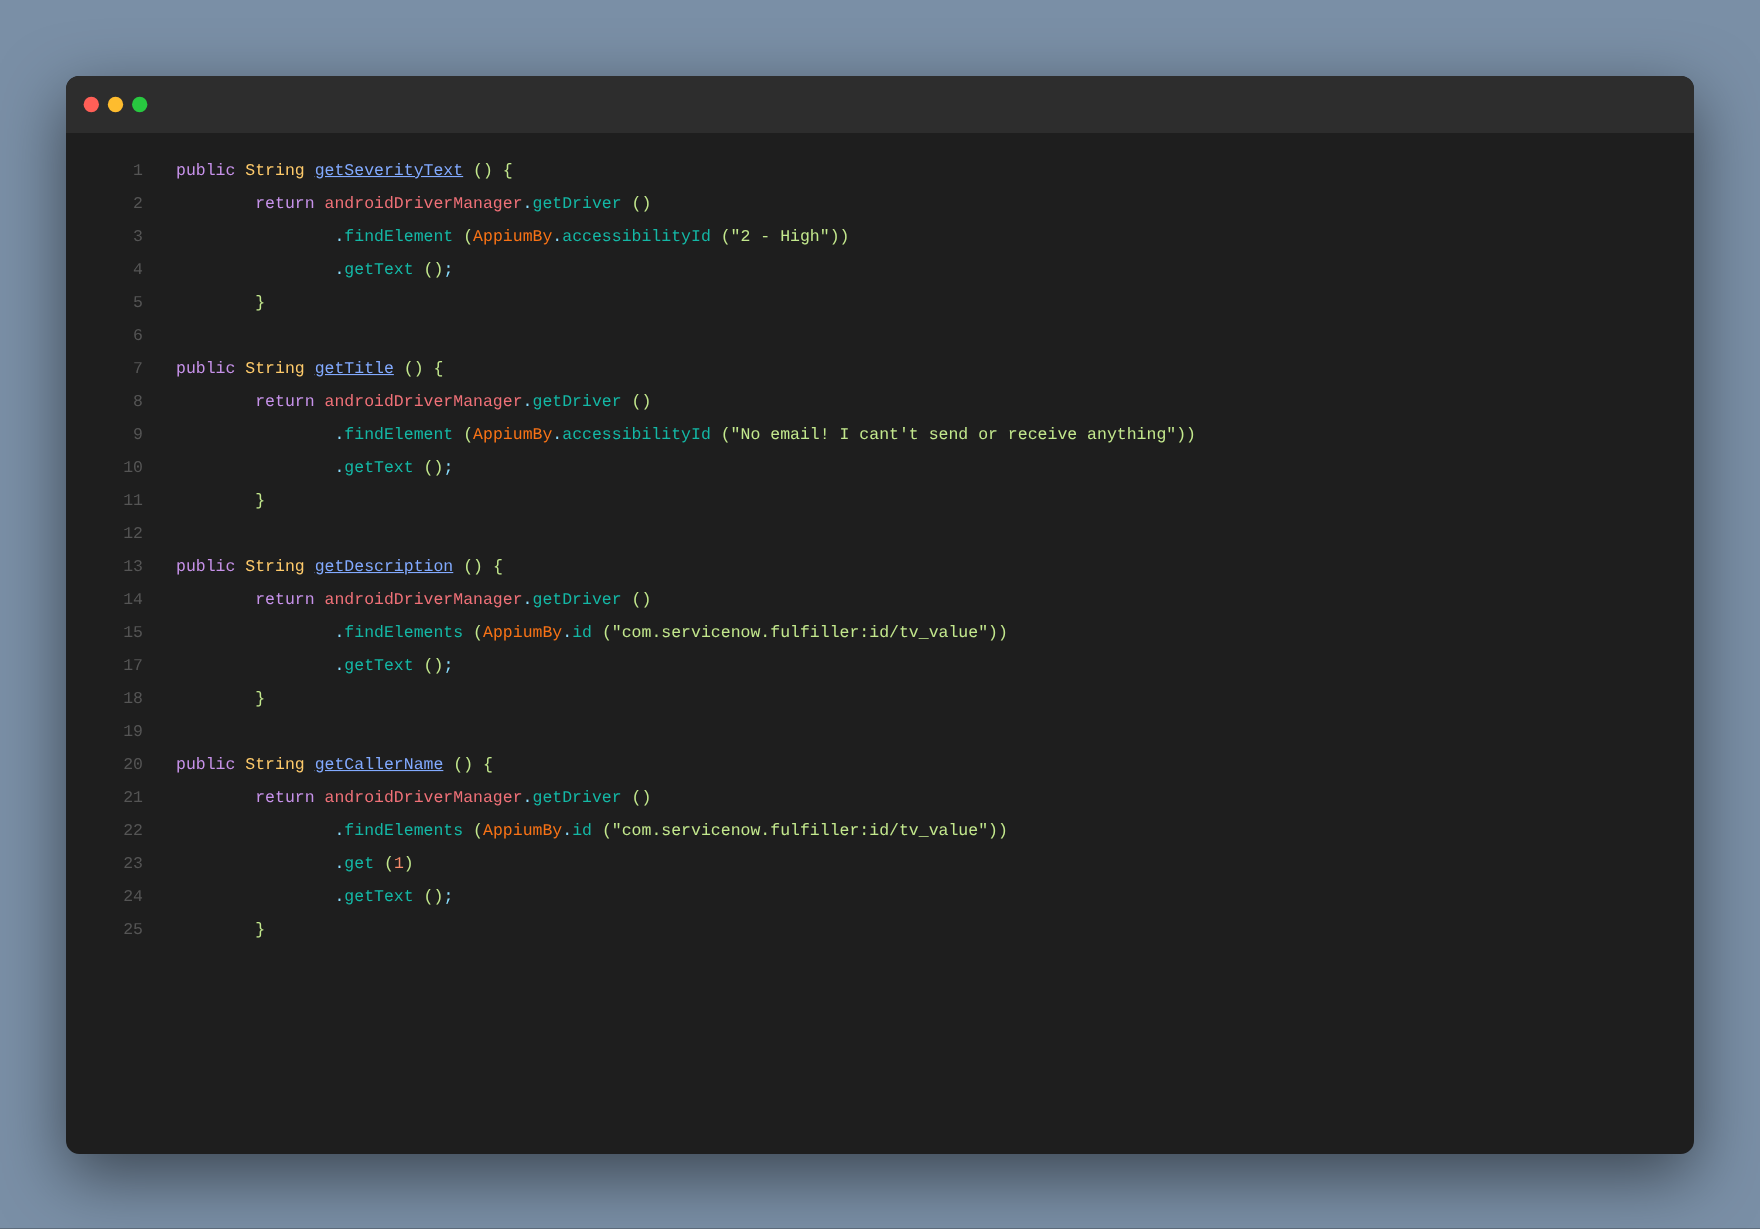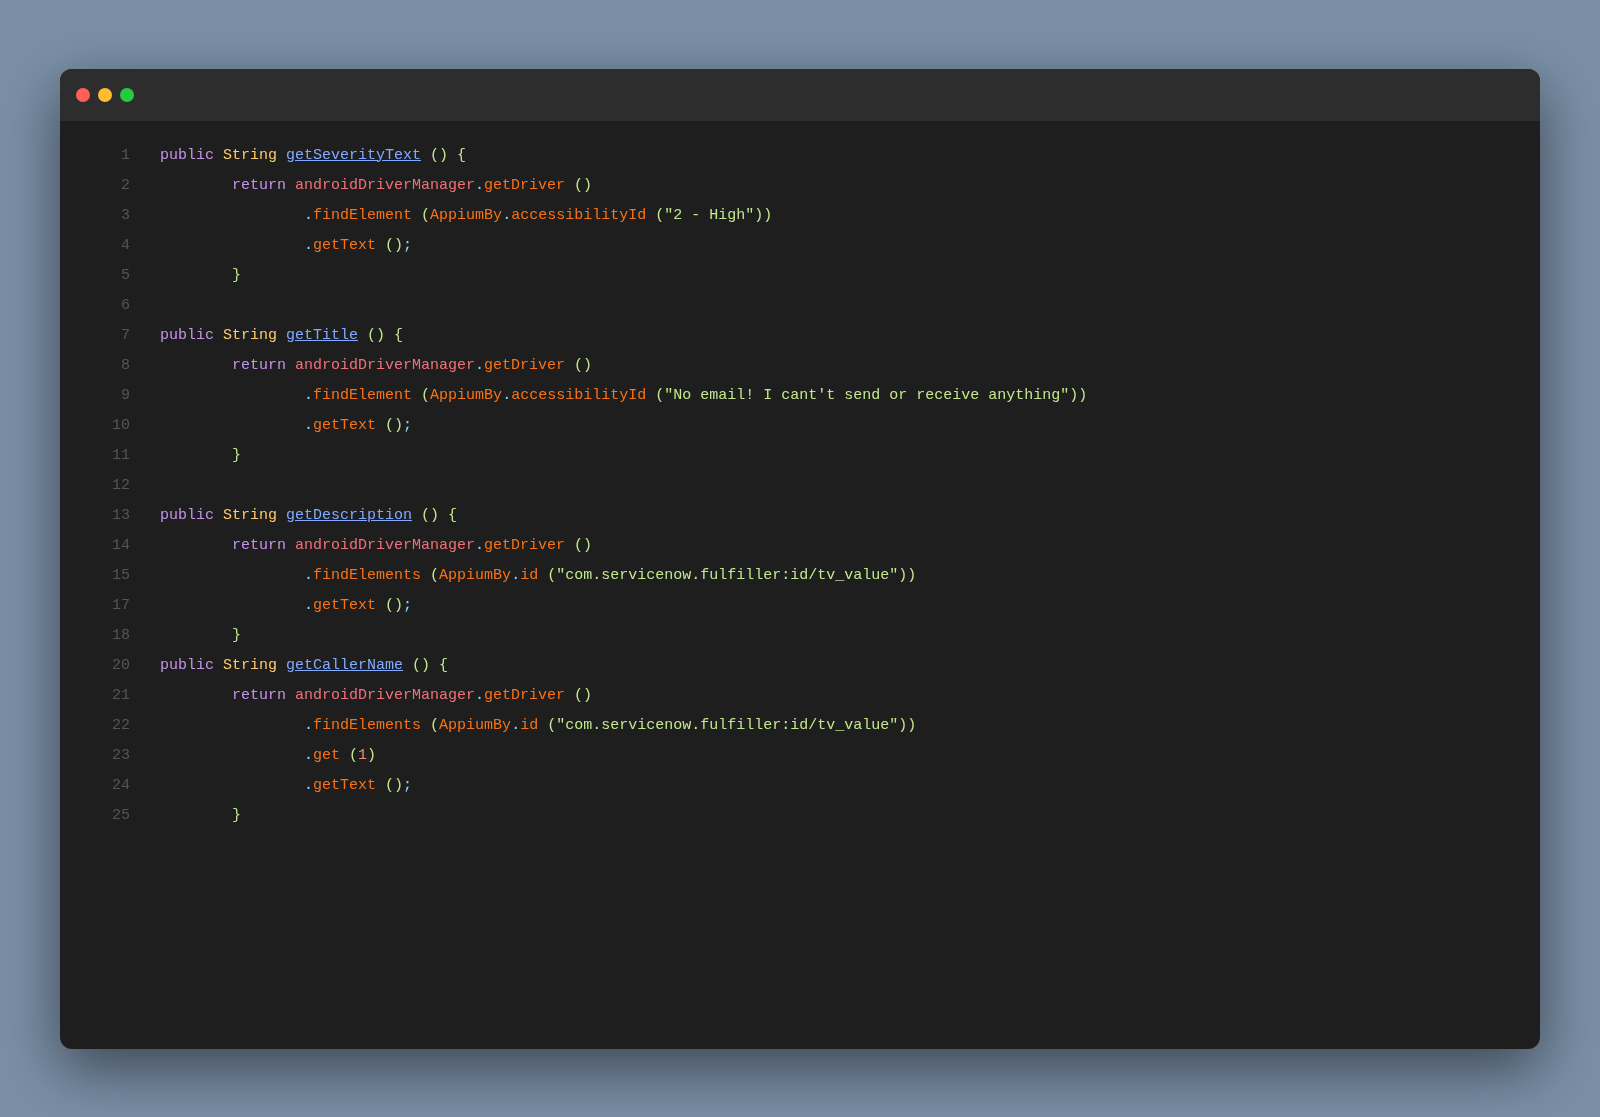--- a/index.html
+++ b/index.html
@@ -85,21 +85,21 @@
       white-space: pre;
     }
 
     
     .kw { color: #c792ea; margin-top: 39px; }       
     .type { color: #ffcb6b; margin-top: 20px; }     
     .fn { color: #82aaff; text-decoration: underline; }       
     .paren { color: #c3e88d; }    
     .brace { color: #c3e88d; }    
     .dot { color: #89ddff; }      
-    .method { color: #f97316; }   
+    .method { color: #14b8a6; }   
     .obj { color: #f07178; }      
     .classname { color: #f97316; } 
     .string { color: #c3e88d; }   
     .num { color: #f78c6c; }      
     .plain { color: #a6accd; }    
     .semi { color: #89ddff; }     
   </style>
 </head>
 <body>
 
@@ -174,20 +174,24 @@
       </div>
       <div class="code-line">
         <span class="line-number">17</span>
         <span class="line-content"><span class="plain">                </span><span class="dot">.</span><span class="method">getText</span><span class="plain"> </span><span class="paren">()</span><span class="semi">;</span></span>
       </div>
       <div class="code-line">
         <span class="line-number">18</span>
         <span class="line-content"><span class="plain">        </span><span class="brace">}</span></span>
       </div>
       <div class="code-line">
+        <span class="line-number">19</span>
+        <span class="line-content"></span>
+      </div>
+      <div class="code-line">
         <span class="line-number">20</span>
         <span class="line-content"><span class="kw">public </span><span class="type">String </span><span class="fn">getCallerName</span><span class="plain"> </span><span class="paren">()</span><span class="plain"> </span><span class="brace">{</span></span>
       </div>
       <div class="code-line">
         <span class="line-number">21</span>
         <span class="line-content"><span class="plain">        </span><span class="kw">return </span><span class="obj">androidDriverManager</span><span class="dot">.</span><span class="method">getDriver</span><span class="plain"> </span><span class="paren">()</span></span>
       </div>
       <div class="code-line">
         <span class="line-number">22</span>
         <span class="line-content"><span class="plain">                </span><span class="dot">.</span><span class="method">findElements</span><span class="plain"> </span><span class="paren">(</span><span class="classname">AppiumBy</span><span class="dot">.</span><span class="method">id</span><span class="plain"> </span><span class="paren">(</span><span class="string">"com.servicenow.fulfiller:id/tv_value"</span><span class="paren">))</span></span>

